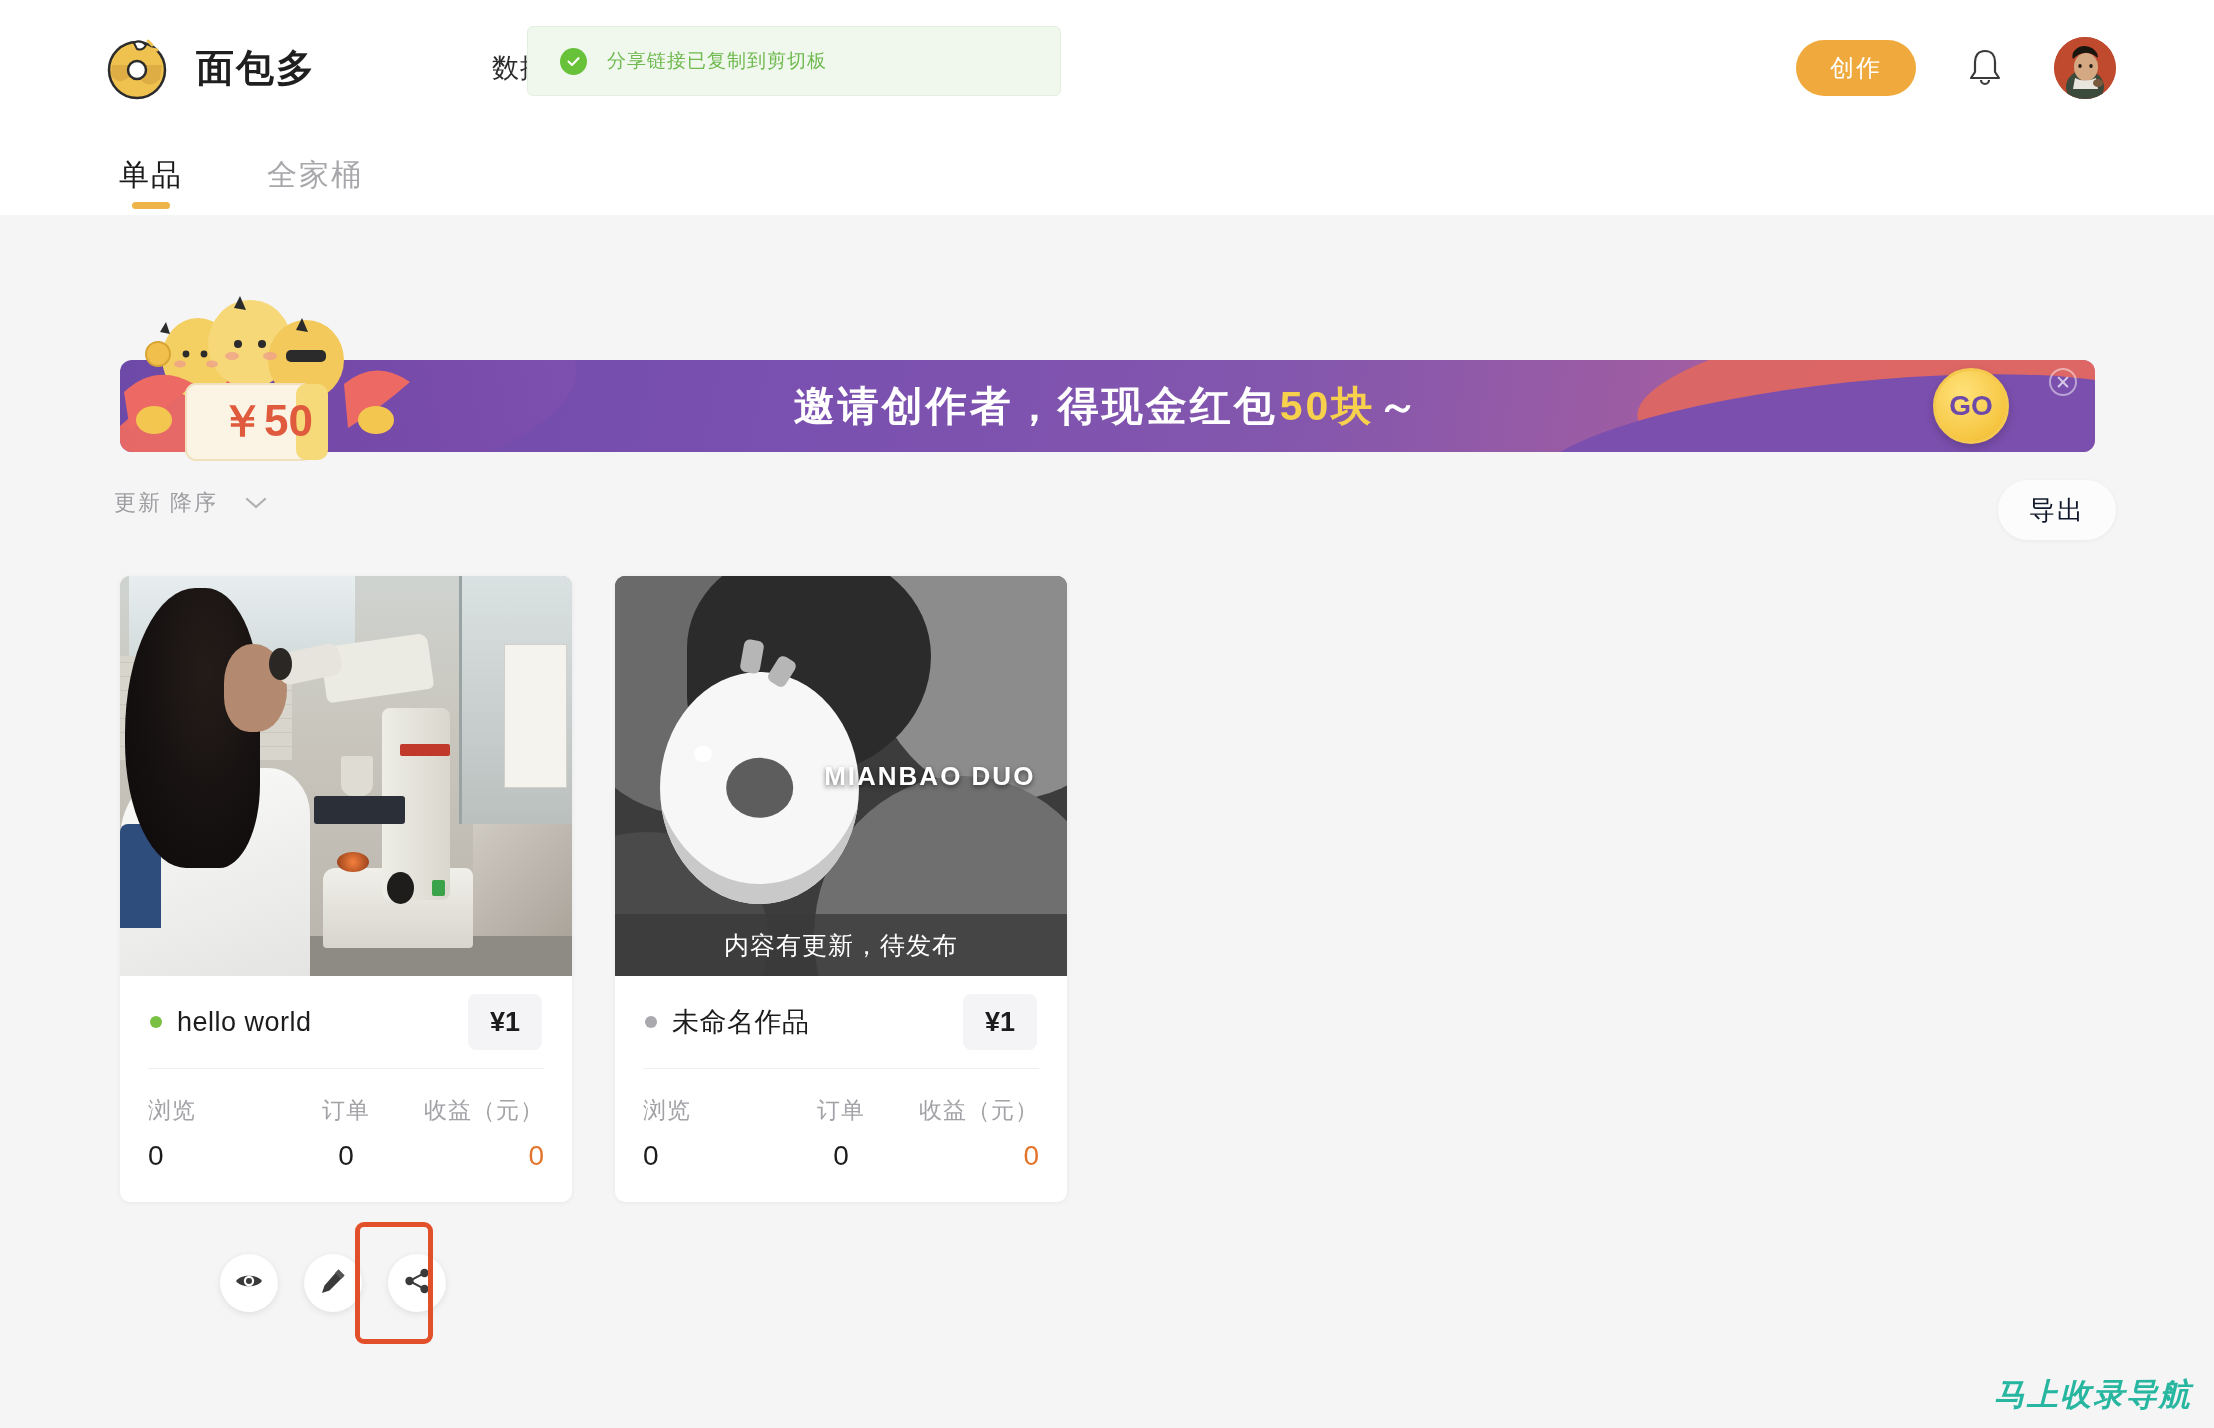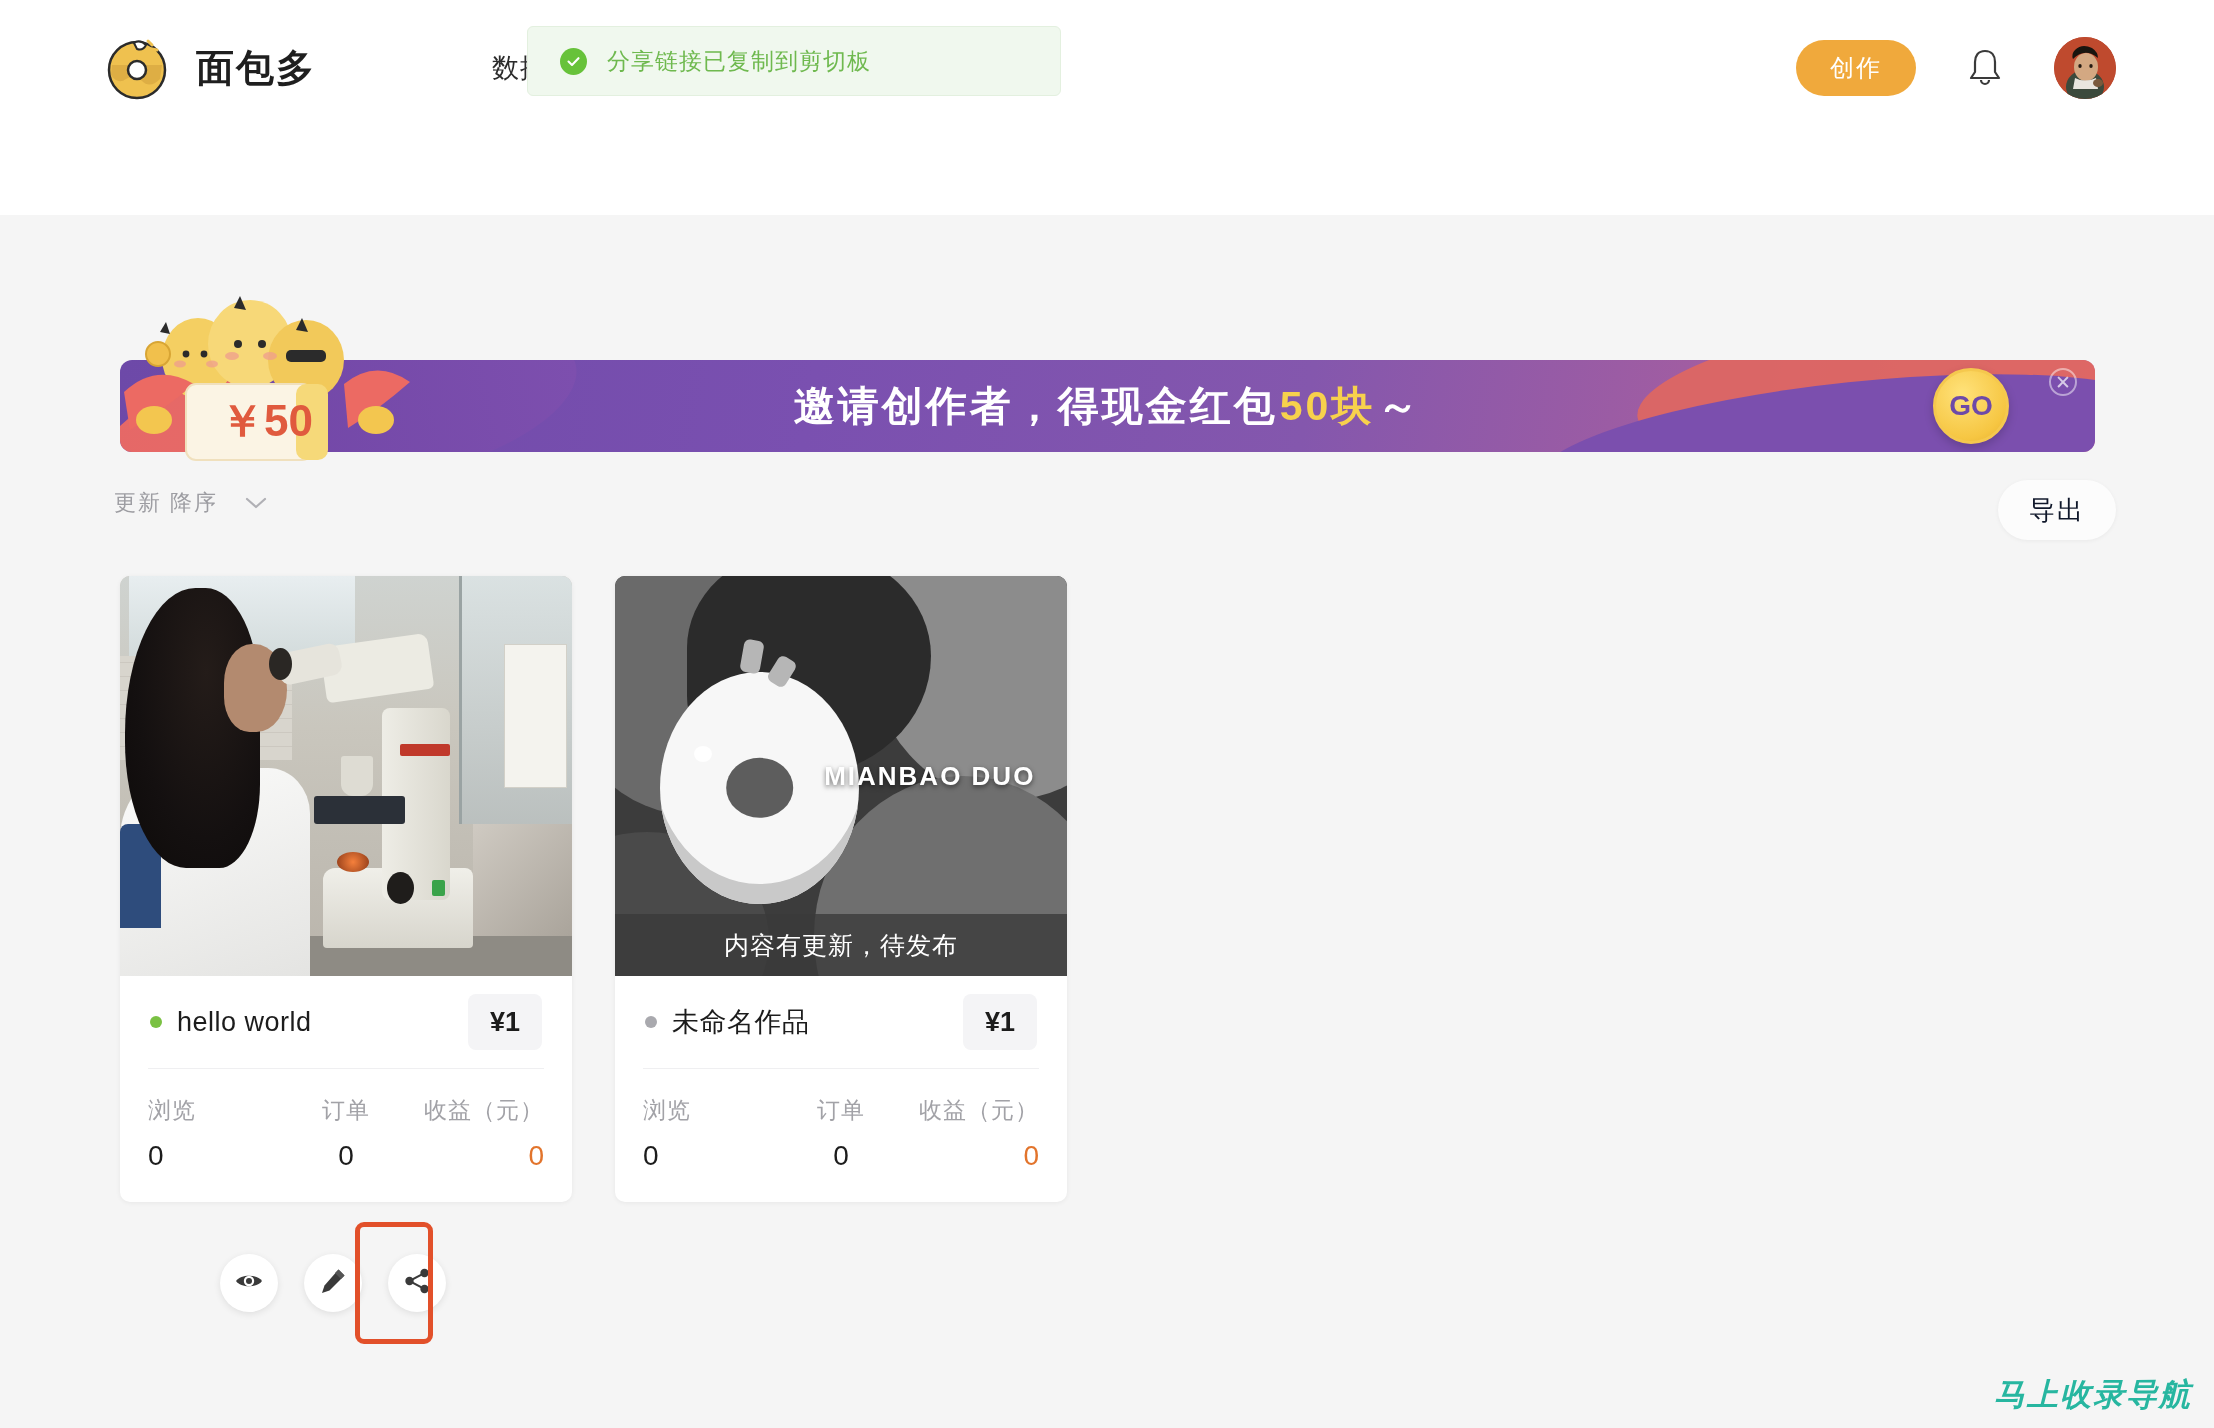--- a/index.html
+++ b/index.html
@@ -45,21 +45,21 @@
   .toast {
     position: absolute; left: 527px; top: 26px; width: 534px; height: 70px;
     background: #f0f8ee; border: 1px solid #e3f0df; border-radius: 6px;
     display: flex; align-items: center; padding-left: 32px; z-index: 60;
   }
   .toast-check {
     width: 27px; height: 27px; border-radius: 50%; background: #67c23a;
     display: flex; align-items: center; justify-content: center; flex: none;
   }
   .toast-check svg { width: 17px; height: 17px; }
-  .toast-text { margin-left: 20px; font-size: 23px; color: #6fb94f; letter-spacing: 1px; }
+  .toast-text { margin-left: 20px; font-size: 19px; color: #6fb94f; letter-spacing: 1px; }
 
   
   .subbar {
     position: absolute; top: 136px; left: 0; width: 2214px; height: 79px;
     background: #ffffff;
   }
   .tabs { position: absolute; left: 119px; top: 0; display: flex; gap: 84px; height: 79px; }
   .tab {
     position: relative; display: flex; align-items: center; height: 79px;
     font-size: 30px; color: #a8a8ac; cursor: pointer; letter-spacing: 2px;
@@ -341,20 +341,28 @@
   <div class="toast">
     <span class="toast-check">
       <svg viewBox="0 0 17 17">
           <path d="M3.5 8.6 L7 12 L13.5 5.2" fill="none" stroke="#ffffff" stroke-width="2.1" stroke-linecap="round" stroke-linejoin="round"></path>
         </svg>
     </span>
     <span class="toast-text">分享链接已复制到剪切板</span>
   </div>
 
   <div class="subbar">
+    <div class="tabs">
+      <div class="tab active">
+        <span>单品</span>
+      </div>
+      <div class="tab">
+        <span>全家桶</span>
+      </div>
+    </div>
   </div>
 
   <div class="banner">
     <div class="banner-wave1"></div>
     <div class="banner-wave2"></div>
     <div class="banner-wave3"></div>
     <div class="banner-wave4"></div>
 
     <div class="banner-title">
       <span>邀请创作者，得现金红包</span>

